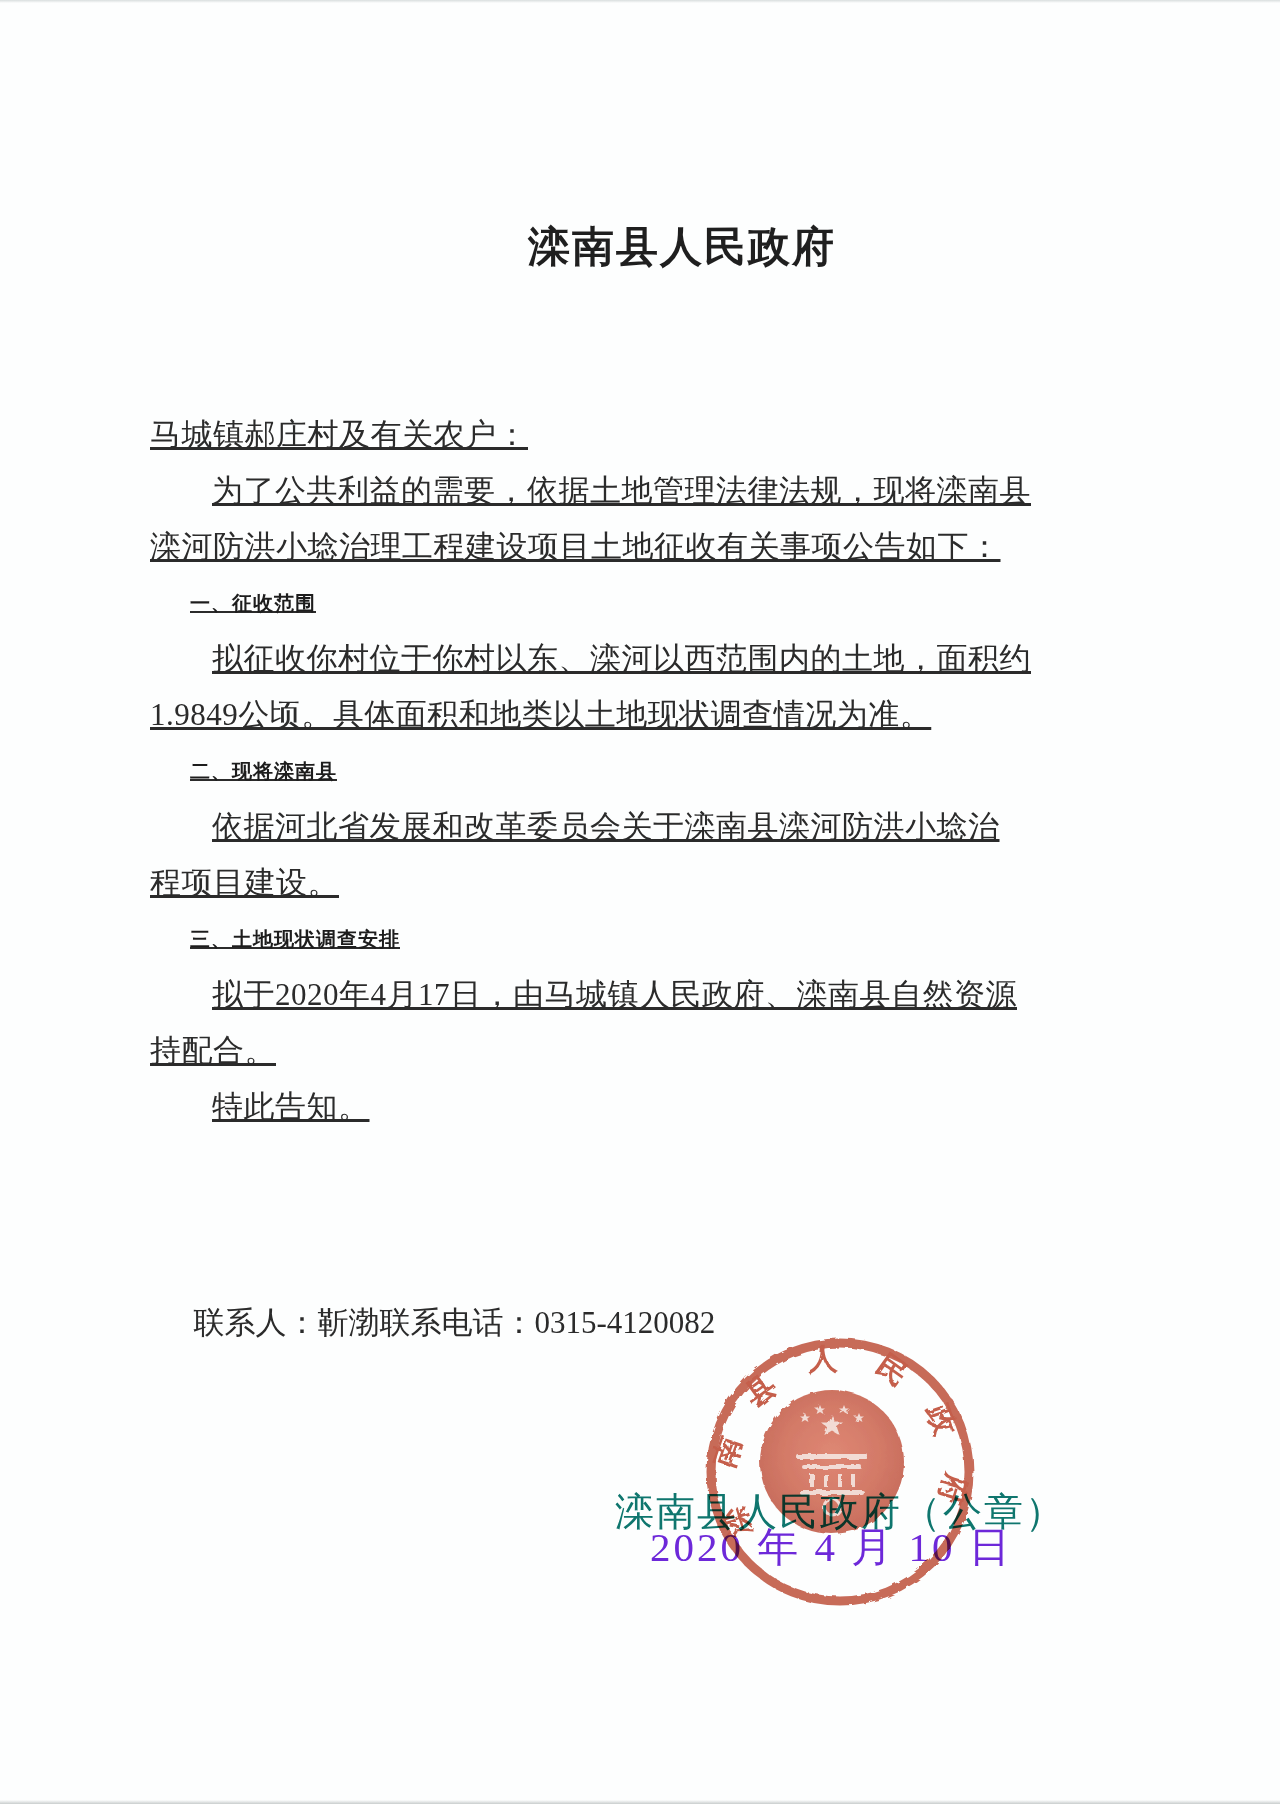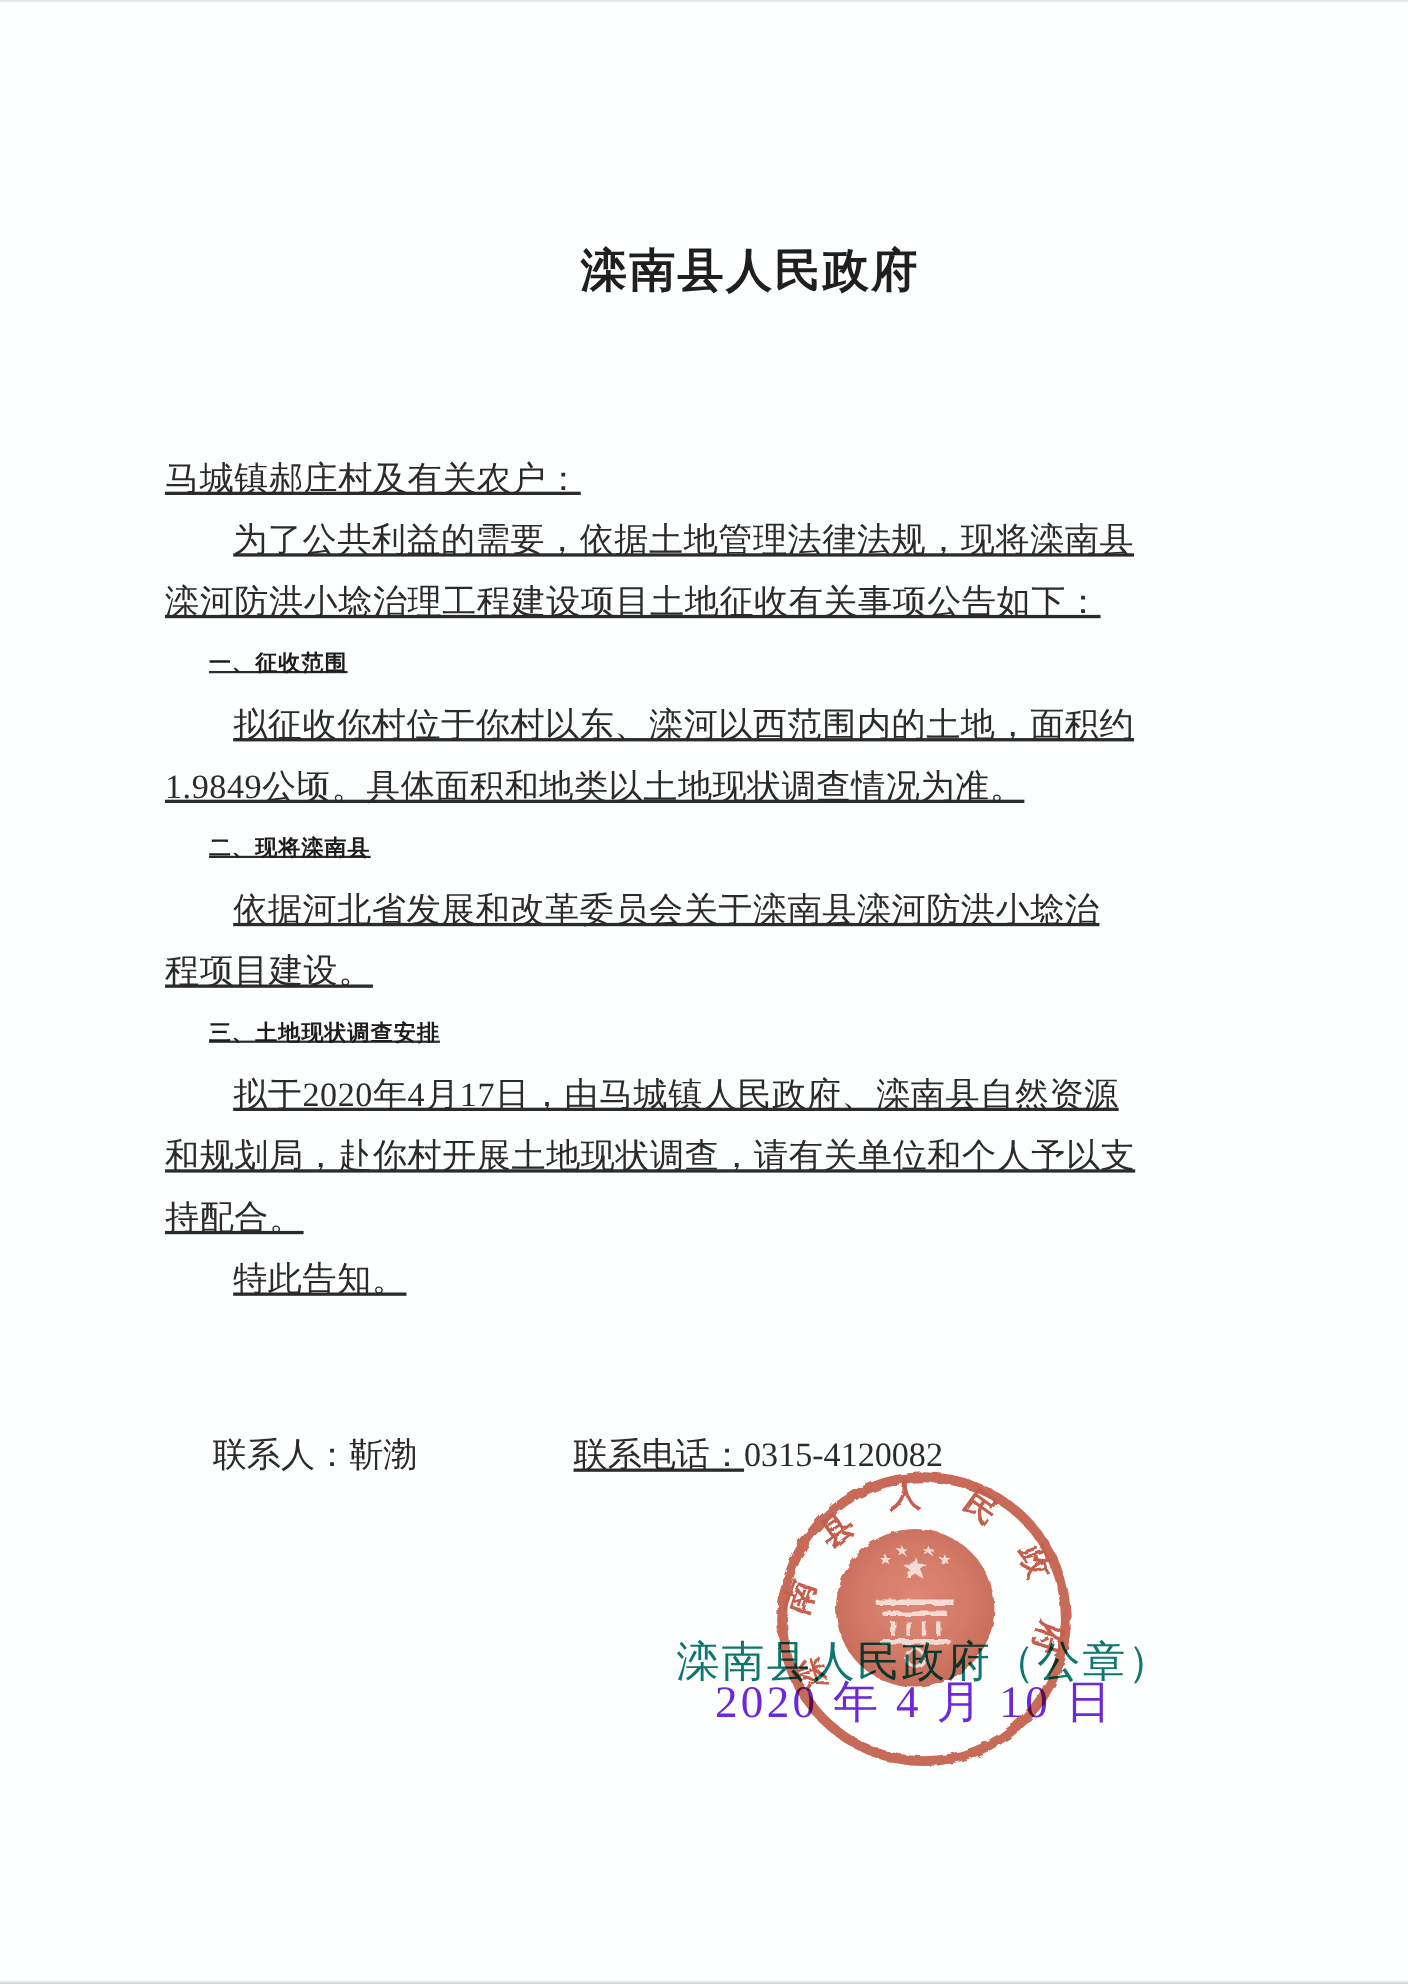--- a/index.html
+++ b/index.html
@@ -27,21 +27,21 @@
   .line.indent{text-indent:2em;}
   .line.heading{
     font-family:"Liberation Sans",sans-serif;font-weight:700;
     font-size:20px;text-indent:2em;color:#1d1d1d;letter-spacing:1px;
   }
   .contact-line{
     position:absolute;top:1295px;left:150px;width:900px;
     font-size:31px;line-height:56px;white-space:nowrap;
   }
   .contact-person{margin-left:1.4em;}
-  .contact-phone{margin-left:142px;text-decoration:underline;}
+  .contact-phone{}
   .signature-line{
     position:absolute;top:1484px;left:615px;
     font-size:39px;line-height:56px;letter-spacing:2px;white-space:nowrap;
     color:#0f766e;
   }
   .date-line{
     position:absolute;top:1519px;left:650px;
     font-size:41px;line-height:56px;letter-spacing:3px;white-space:nowrap;
     color:#6d28d9;
   }
@@ -66,21 +66,20 @@
       <div class="line indent">为了公共利益的需要，依据土地管理法律法规，现将滦南县</div>
       <div class="line">滦河防洪小埝治理工程建设项目土地征收有关事项公告如下：</div>
       <div class="line heading">一、征收范围</div>
       <div class="line indent">拟征收你村位于你村以东、滦河以西范围内的土地，面积约</div>
       <div class="line">1.9849公顷。具体面积和地类以土地现状调查情况为准。</div>
       <div class="line heading">二、现将滦南县</div>
       <div class="line indent">依据河北省发展和改革委员会关于滦南县滦河防洪小埝治</div>
       <div class="line">程项目建设。</div>
       <div class="line heading">三、土地现状调查安排</div>
       <div class="line indent">拟于2020年4月17日，由马城镇人民政府、滦南县自然资源</div>
-      <div class="line">和规划局，赴你村开展土地现状调查，请有关单位和个人予以支</div>
       <div class="line">持配合。</div>
       <div class="line indent">特此告知。</div>
     </div>
 
   <div class="contact-line"><span class="contact-person">联系人：</span><span>靳渤</span><span class="contact-phone">联系电话：</span><span>0315-4120082</span></div>
 
   <div class="signature-line">滦南县人民政府（公章）</div>
 
   <div class="date-line">2020 年 4 月 10 日</div>
 

